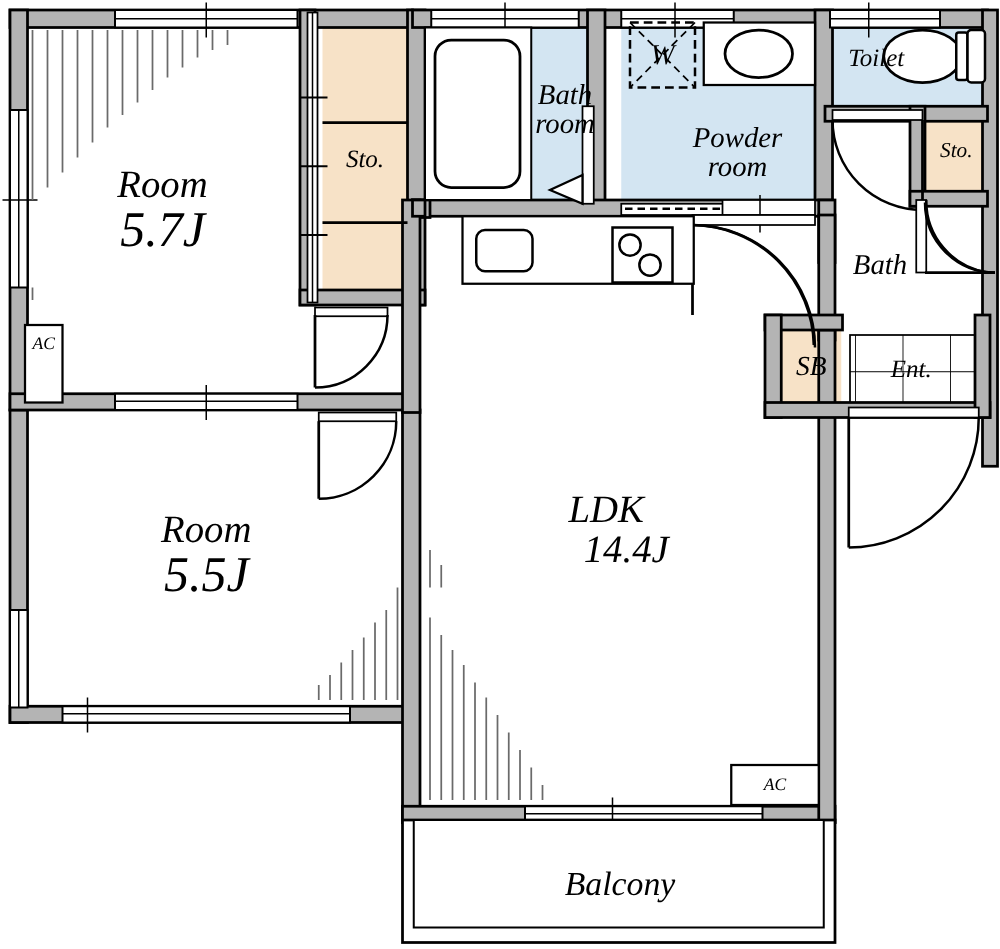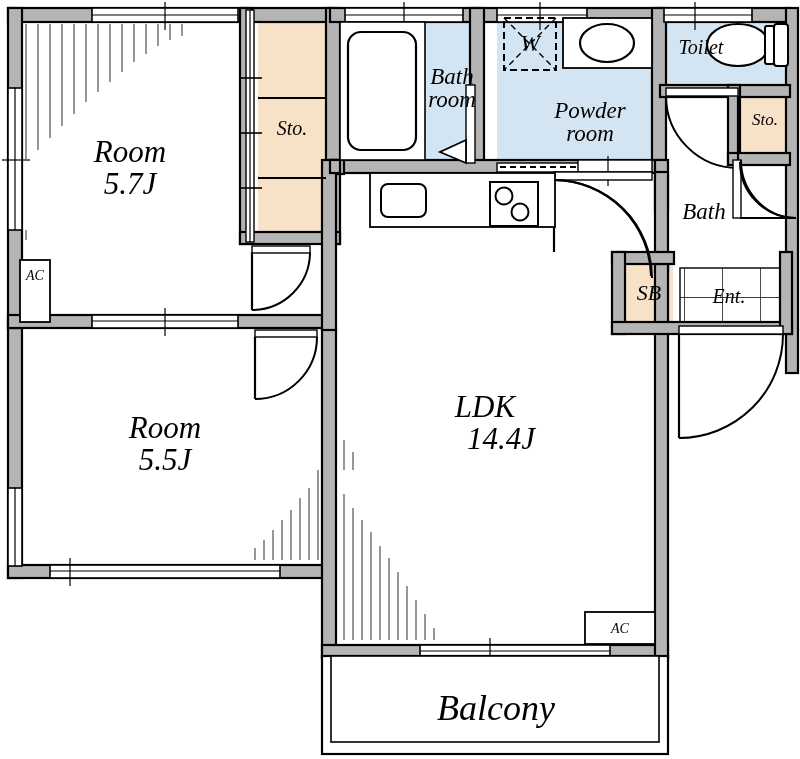--- a/index.html
+++ b/index.html
@@ -18,29 +18,29 @@
     font-family:"Liberation Serif", serif;
     font-style:italic;
     color:#000000;
     white-space:nowrap;
     line-height:1.02;
     text-align:center;
     transform:translate(-50%,-50%);
     pointer-events:none;
   }
   .lbl-room{font-size:31px;}
-  .lbl-room .num{display:block;font-size:31px;}
+  .lbl-room .num{display:block;font-size:40px;}
   .lbl-ldk{font-size:31px;font-style:italic;}
   .lbl-ldk .num{display:block;font-size:31px;margin-left:32px;}
   .lbl-mid{font-size:23px;}
   .lbl-mid .ln2{display:block;}
   .lbl-sm{font-size:20px;}
   .lbl-xs{font-size:14px;}
   .lbl-w{font-size:23px;}
-  .lbl-balcony{font-size:36px;}
+  .lbl-balcony{font-size:27px;}
 </style>
 </head>
 <body>
 
 <div id="plan-root">
 
   <svg id="plan-svg" viewBox="0 0 800 759" xmlns="http://www.w3.org/2000/svg">
     <defs>
       <pattern id="tilepat" width="38" height="33" patternUnits="userSpaceOnUse" x="0" y="0">
         <rect width="38" height="33" fill="#ffffff"></rect>

